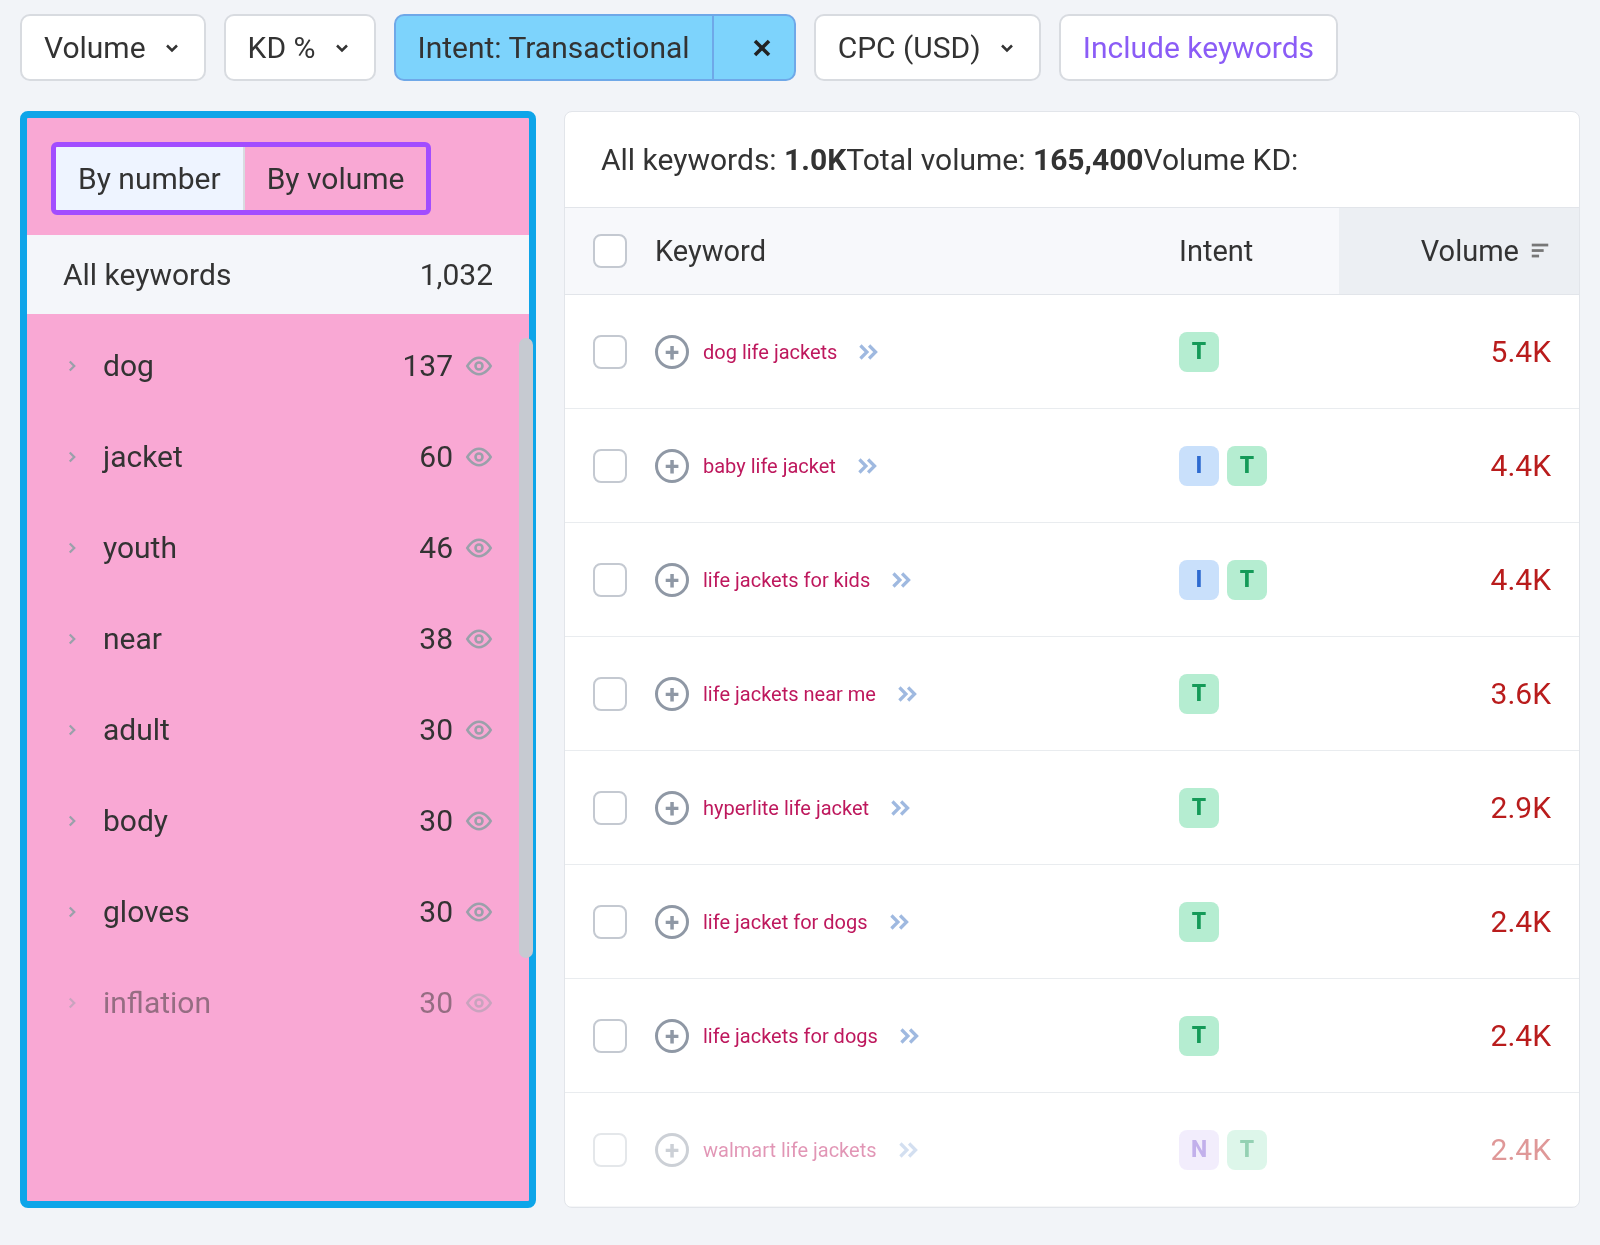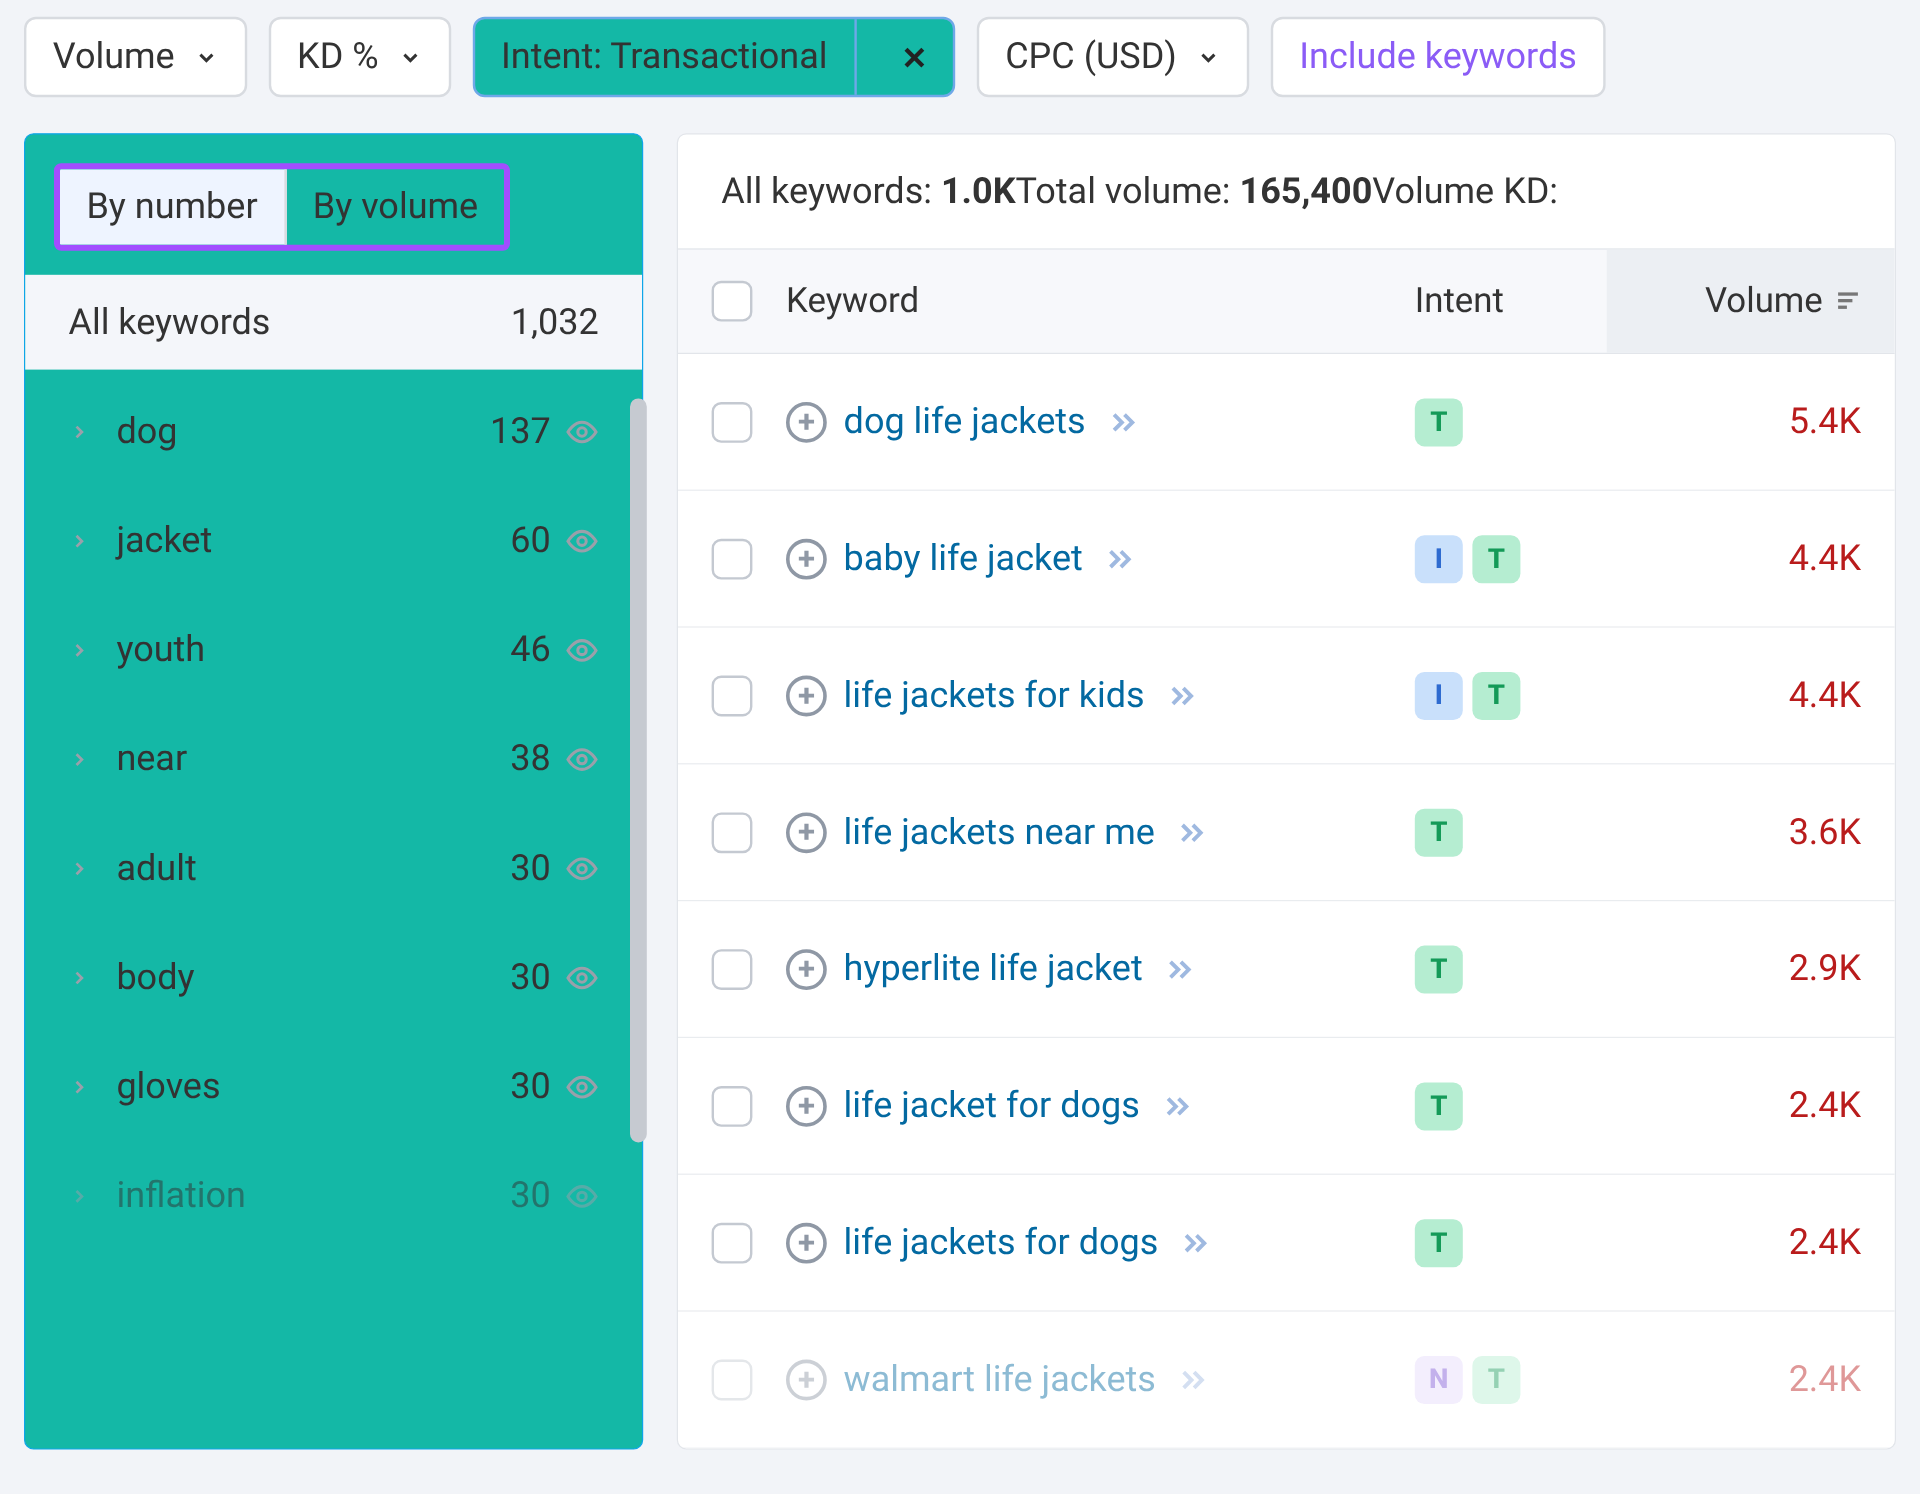--- a/index.html
+++ b/index.html
@@ -24,21 +24,21 @@
     gap: 16px;
     background: #fff;
     border: 2px solid #d8dbe0;
     border-radius: 10px;
     padding: 14px 22px;
     font-size: 30px;
     color: #333;
     white-space: nowrap;
   }
   .filter-chip.active {
-    background: #14b8a6;
+    background: #7dd3fc;
     border-color: #6fa8e8;
     color: #333;
     padding: 0;
   }
   .filter-chip.active .chip-label {
     padding: 14px 22px;
     border-right: 2px solid #6fa8e8;
   }
   .filter-chip.active .chip-close {
     padding: 14px 20px;
@@ -55,22 +55,22 @@
   
   .main {
     display: flex;
     gap: 28px;
     padding: 0 20px;
   }
 
   
   .sidebar {
     width: 516px;
-    background: #14b8a6;
-    border: 1px solid #0ea5e9;
+    background: #f9a8d4;
+    border: 7px solid #0ea5e9;
     border-radius: 8px;
     position: relative;
   }
   .tab-toggle {
     display: flex;
     margin: 24px 24px 20px 24px;
     border: 5px solid #a24dff;
     border-radius: 6px;
     overflow: hidden;
     width: fit-content;
@@ -191,22 +191,22 @@
     width: 34px; height: 34px;
     border: 3px solid #8f98a5;
     border-radius: 50%;
     display: flex; align-items: center; justify-content: center;
     color: #8f98a5;
     font-size: 26px;
     font-weight: 700;
     flex-shrink: 0;
   }
   .kw-link {
-    color: #0369a1;
-    font-size: 30px;
+    color: #be185d;
+    font-size: 20px;
   }
   .dbl-chev { color: #9fb9e0; width: 26px; height: 26px; margin-left: 4px; }
 
   .col-intent { display:flex; gap:8px; align-items:center; }
   .badge {
     width: 40px; height: 40px;
     border-radius: 8px;
     display: flex; align-items: center; justify-content: center;
     font-size: 23px;
     font-weight: 800;

